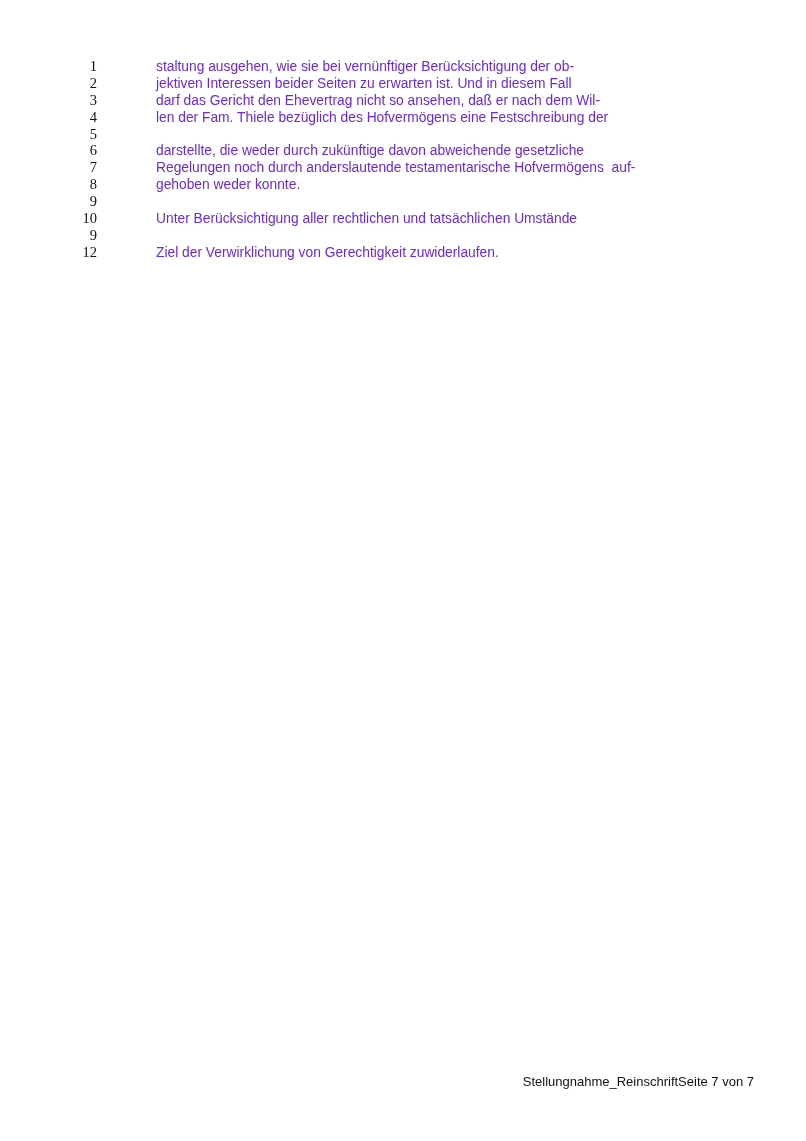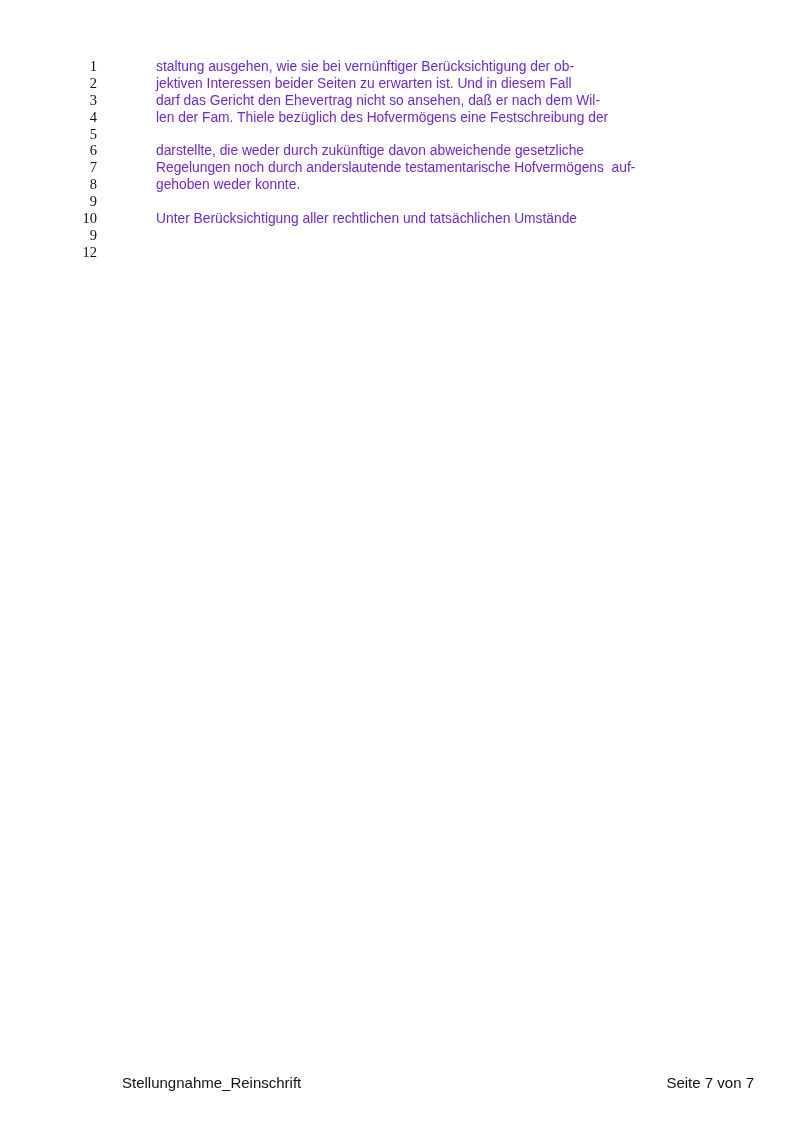--- a/index.html
+++ b/index.html
@@ -40,23 +40,23 @@
     font-size: 13.8px;
     white-space: pre;
     color: #6d28d9;
   }
   .footer {
     position: absolute;
     top: 1074px;
     left: 122px;
     right: 52px;
     display: flex;
-    justify-content: space-between;
+    justify-content: flex-end;
     font-family: "Liberation Sans", sans-serif;
-    font-size: 15px;
+    font-size: 13px;
     color: #121212;
   }
 </style>
 </head>
 <body>
 
 <div class="page">
   <div class="doc-lines" id="doc-lines">
       <div class="doc-line">
         <span class="line-number">1</span>
@@ -95,19 +95,20 @@
       </div>
       <div class="doc-line">
         <span class="line-number">10</span>
         <span class="line-text">Unter Berücksichtigung aller rechtlichen und tatsächlichen Umstände</span>
       </div>
       <div class="doc-line">
         <span class="line-number">9</span>
       </div>
       <div class="doc-line">
         <span class="line-number">12</span>
+        <span class="line-text">Ziel der Verwirklichung von Gerechtigkeit zuwiderlaufen.</span>
       </div>
     </div>
   <div class="footer">
     <span class="footer-left">Stellungnahme_Reinschrift</span>
     <span class="footer-right">Seite 7 von 7</span>
   </div>
 </div>
 
 </body></html>

